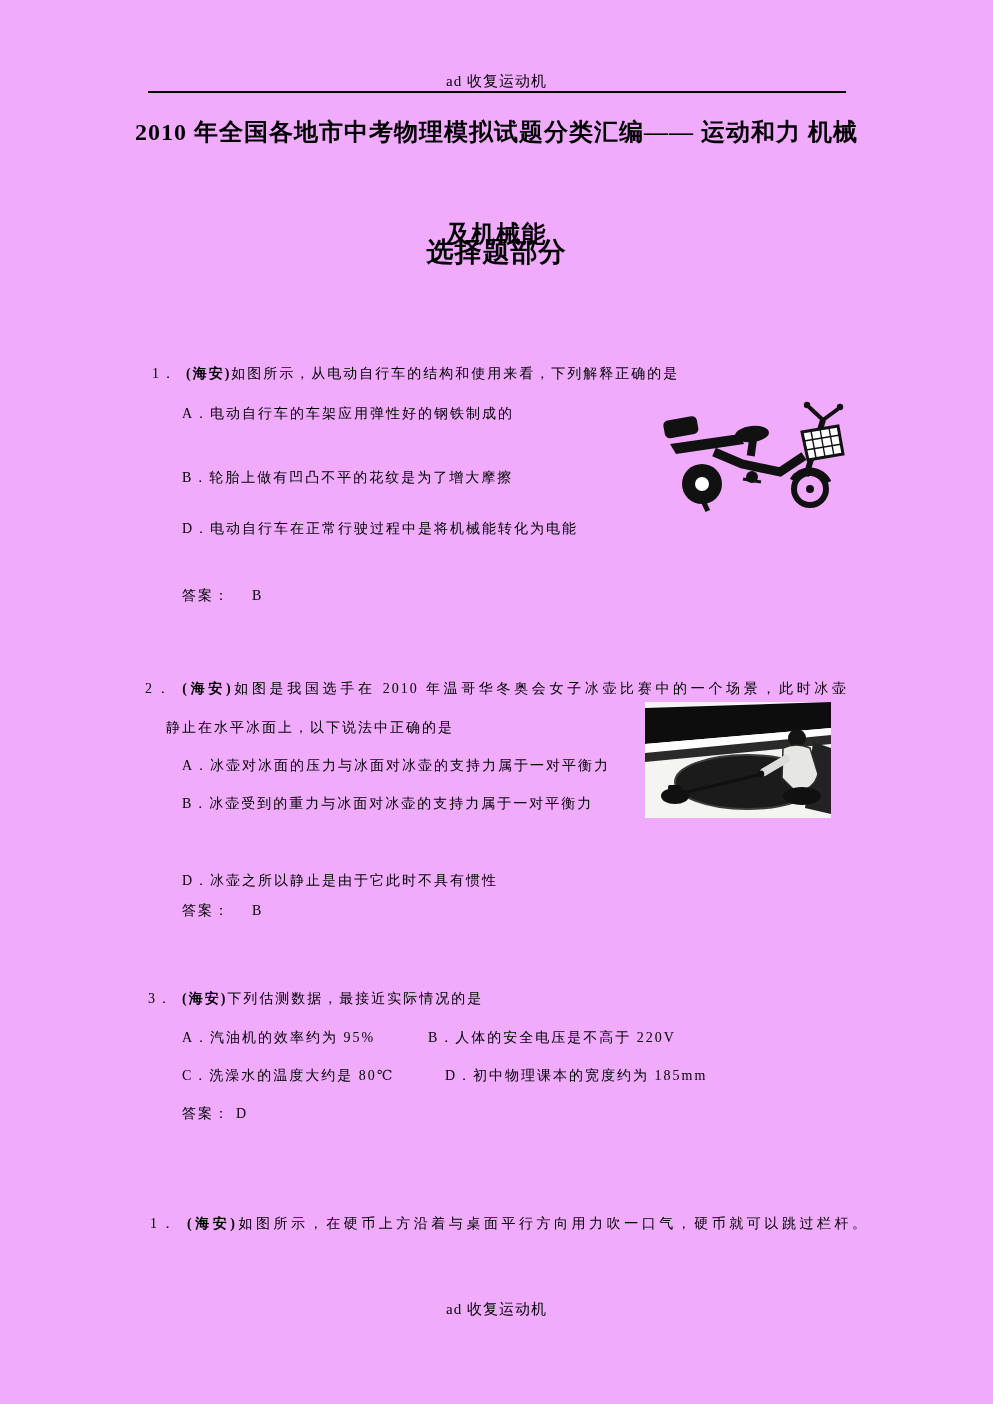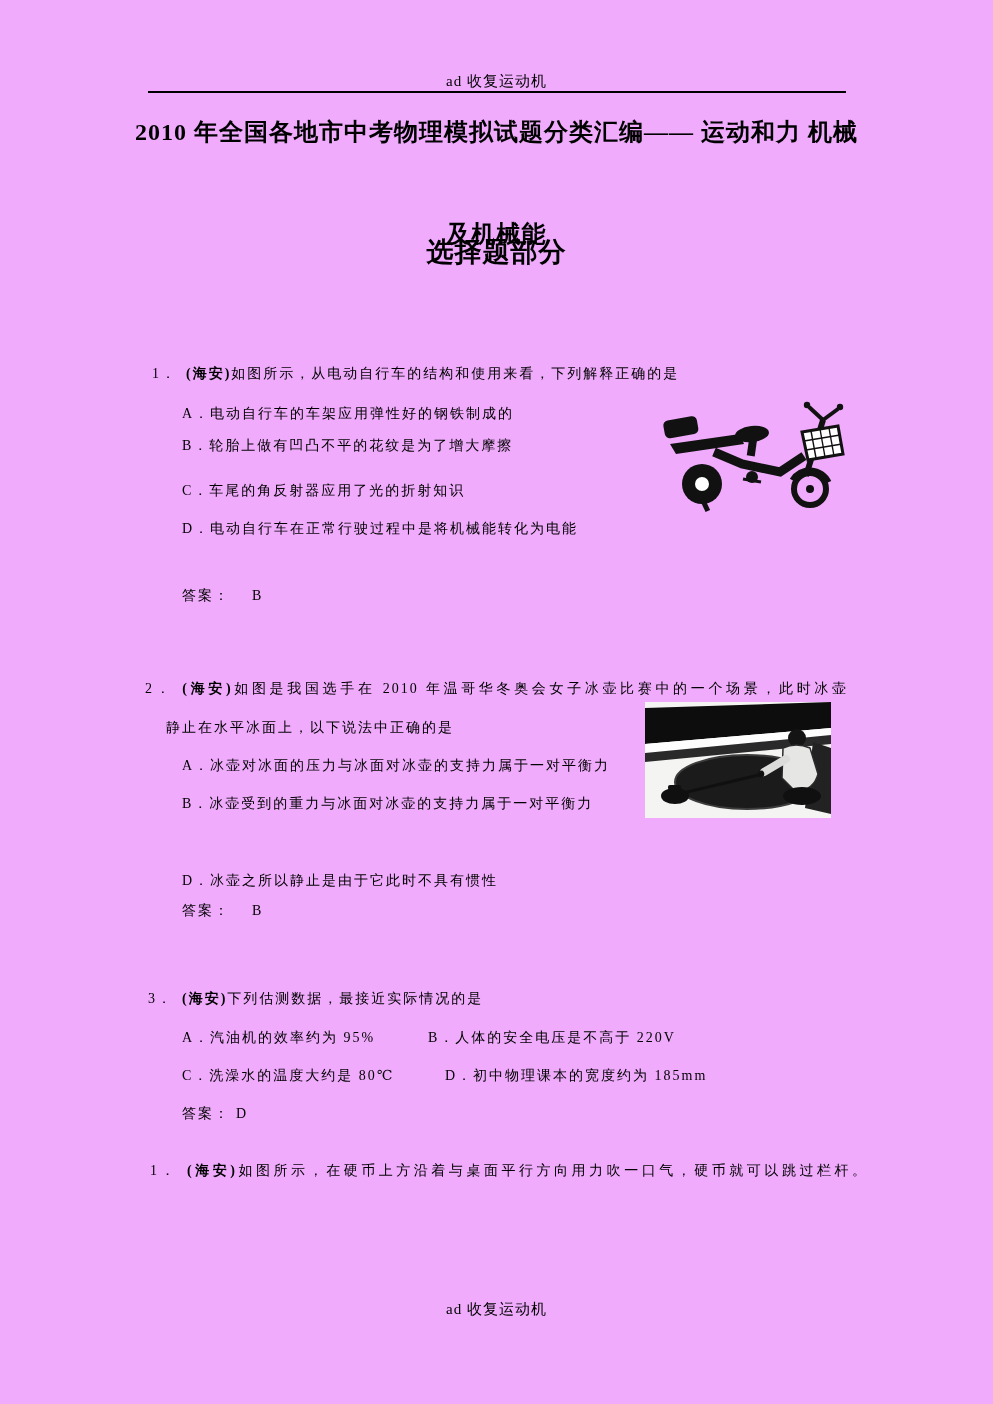--- a/index.html
+++ b/index.html
@@ -37,22 +37,21 @@
   <div class="header-rule"></div>
 
   <div class="line center title1">2010 年全国各地市中考物理模拟试题分类汇编—— 运动和力 机械</div>
   <div class="line center title2">及机械能</div>
   <div class="line center subtitle">选择题部分</div>
 
   <div class="line" style="left:152px;top:364px;">
     <span class="num">1．</span><span class="src">(海安)</span><span>如图所示，从电动自行车的结构和使用来看，下列解释正确的是</span>
   </div>
   <div class="line" style="left:182px;top:404px;">A．电动自行车的车架应用弹性好的钢铁制成的</div>
-  <div class="line" style="left:182px;top:436px;">B．轮胎上做有凹凸不平的花纹是为了增大摩擦</div>
-  <div class="line" style="left:182px;top:481px;">C．车尾的角反射器应用了光的折射知识</div>
+  <div class="line" style="left:182px;top:468px;">B．轮胎上做有凹凸不平的花纹是为了增大摩擦</div>
   <div class="line" style="left:182px;top:519px;">D．电动自行车在正常行驶过程中是将机械能转化为电能</div>
   <div class="line" style="left:182px;top:586px;">
     <span>答案：</span><span class="ansgap">B</span>
   </div>
 
   <div class="figure" style="left:652px;top:392px;width:196px;height:122px;">
     <svg width="196" height="122" viewBox="0 0 196 122" xmlns="http://www.w3.org/2000/svg">
       <g stroke="none" fill="#111">
         <circle cx="50" cy="92" r="20"></circle>
         <circle cx="50" cy="92" r="7" fill="#fff"></circle>
@@ -123,19 +122,19 @@
     <span class="num">3．</span><span class="src">(海安)</span><span>下列估测数据，最接近实际情况的是</span>
   </div>
   <div class="line" style="left:182px;top:1028px;">A．汽油机的效率约为 95%</div>
   <div class="line" style="left:428px;top:1028px;">B．人体的安全电压是不高于 220V</div>
   <div class="line" style="left:182px;top:1066px;">C．洗澡水的温度大约是 80℃</div>
   <div class="line" style="left:445px;top:1066px;">D．初中物理课本的宽度约为 185mm</div>
   <div class="line" style="left:182px;top:1104px;">
     <span>答案：</span><span class="ansgap-sm">D</span>
   </div>
 
-  <div class="line justify" style="left:150px;top:1161px;width:718px;">
+  <div class="line justify" style="left:150px;top:1214px;width:718px;">
     <span class="num">1．</span><span class="src">(海安)</span><span>如图所示，在硬币上方沿着与桌面平行方向用力吹一口气，硬币就可以跳过栏杆。</span>
   </div>
 
   <div class="line center footer-text">ad 收复运动机</div>
 
 </div>
 
 </body></html>

